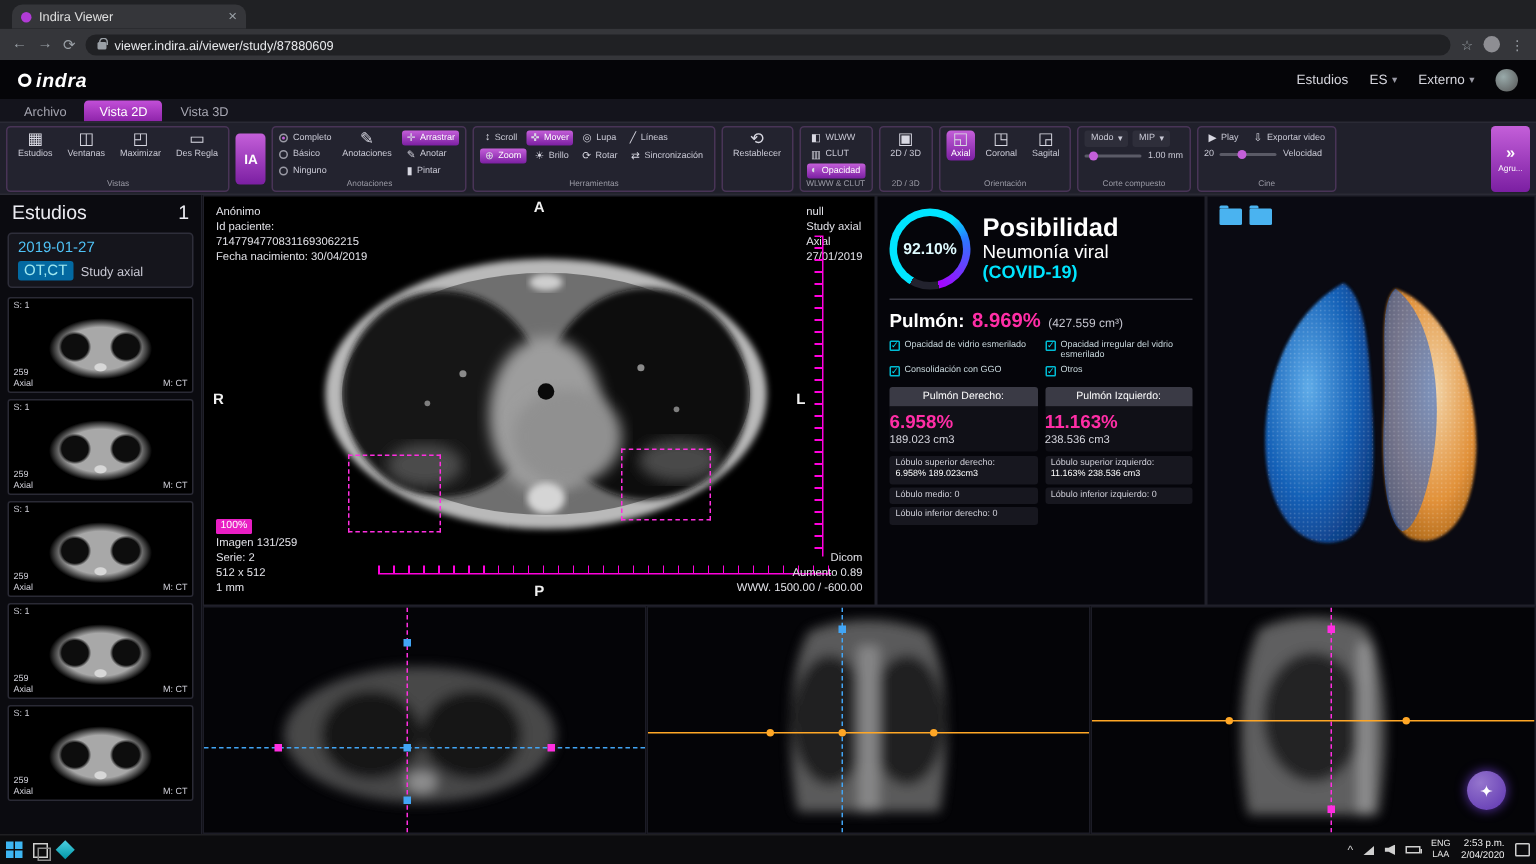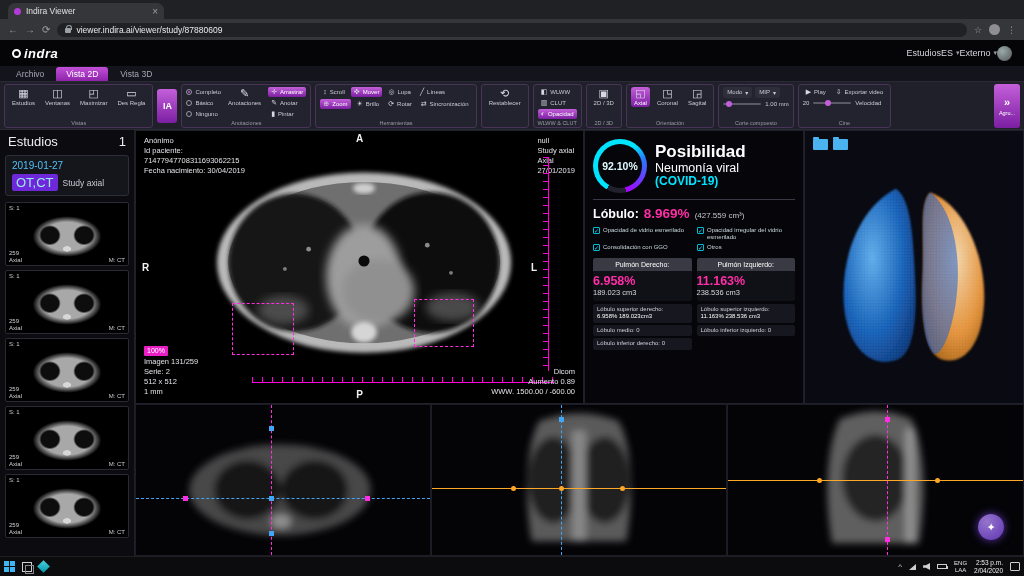--- a/index.html
+++ b/index.html
@@ -18,21 +18,21 @@
   #urlbar{left:0;top:19px;width:1024px;height:21px;background:#35363a;display:flex;align-items:center;gap:7px;padding:0 8px}
   .navic{font-size:10px;color:#9aa0a6}
   .omni{flex:1;height:14px;background:#202124;border-radius:7px;display:flex;align-items:center;gap:5px;padding:0 8px}
   .lock{width:6px;height:5px;background:#9aa0a6;border-radius:1px;position:relative;margin-top:2px}
   .lock:before{content:"";position:absolute;left:1px;top:-3px;width:4px;height:4px;border:1px solid #9aa0a6;border-bottom:none;border-radius:3px 3px 0 0}
   .url{font-size:8.5px;color:#e8eaed}
   .chip{font-size:9px;color:#9aa0a6}
   .bavatar{width:11px;height:11px;border-radius:50%;background:#8e8e93}
 
   
-  #appbar{left:0;top:40px;width:1024px;height:26px;background:#050508;display:flex;align-items:center;padding:0 12px;}
+  #appbar{left:0;top:40px;width:1024px;height:26px;background:#050508;display:flex;align-items:center;padding:0 12px;gap:14px}
   .logo{color:#fff;font-size:13px;font-style:italic;font-weight:bold;letter-spacing:.5px;display:flex;align-items:center;gap:3px}
   .logodot{width:9px;height:9px;border:2px solid #fff;border-radius:50%}
   #appbar .grow{flex:1}
   .hnav{font-size:9px;color:#d5d5dc;display:flex;align-items:center;gap:3px}
   .harrow{font-size:7px;color:#9a9aa5}
   .havatar{width:15px;height:15px;border-radius:50%;background:radial-gradient(circle at 35% 35%,#9aa,#555)}
 
   
   #menubar{left:0;top:66px;width:1024px;height:15px;background:#14141c;display:flex;align-items:flex-end;gap:2px;padding:0 6px}
   .mtab{font-size:8.5px;color:#a7a7b2;padding:2px 10px;border-radius:3px 3px 0 0}
@@ -59,21 +59,21 @@
   .more{margin-left:auto;width:26px;height:44px;border-radius:3px;background:linear-gradient(180deg,#c45fd9,#7b1fa2);display:flex;flex-direction:column;align-items:center;justify-content:center;gap:2px;color:#fff}
   .more .ic{font-size:11px;font-weight:bold}
   .more .lb{font-size:5.5px}
 
   
   #sidebar{left:0;top:130px;width:135px;height:426px;background:#0b0b10;border-right:1px solid #20202a;overflow:hidden}
   .sb-head{display:flex;justify-content:space-between;align-items:center;padding:4px 8px;font-size:13px;color:#ececf2}
   .study{margin:2px 5px;border:1px solid #2e2e3a;background:#15151c;border-radius:3px;padding:4px 6px}
   .study .date{font-size:10px;color:#4fc3f7}
   .study .r2{display:flex;align-items:center;gap:5px;margin-top:3px}
-  .badge{font-size:13px;color:#9fe8f0;background:#6d28d9;border-radius:2px;padding:1px 4px}
+  .badge{font-size:10px;color:#9fe8f0;background:#0369a1;border-radius:2px;padding:1px 4px}
   .sname{font-size:8.5px;color:#c9c9d4}
   .thumbs{display:flex;flex-direction:column;gap:4px;padding:4px 5px}
   .thumb{position:relative;height:64px;border:1px solid #2a2a35;border-radius:2px;background:#000;flex:none}
   .mini{position:absolute;inset:0;background:
     radial-gradient(ellipse 6px 4px at 50% 74%, #d7d7d7 0 60%, transparent 75%),
     radial-gradient(ellipse 16px 15px at 36% 52%, #0d0d0d 0 55%, transparent 68%),
     radial-gradient(ellipse 16px 15px at 64% 52%, #0d0d0d 0 55%, transparent 68%),
     radial-gradient(ellipse 44px 26px at 50% 54%, #a8a8a8 0 55%, #3c3c3c 70%, transparent 78%)}
   .tt{position:absolute;font-size:6px;color:#cfcfd8}
   .tt.s{left:3px;top:2px}.tt.n{left:3px;bottom:9px}.tt.p{left:3px;bottom:2px}.tt.m{right:3px;bottom:2px}
@@ -518,21 +518,21 @@
           </div>
       </div>
       <div class="col">
         <span class="t1">Posibilidad</span>
         <span class="t2">Neumonía viral</span>
         <span class="t3">(COVID-19)</span>
       </div>
     </div>
     <div class="divider"></div>
     <div class="lungrow">
-      <span class="lunglab">Lóbulo:</span>
+      <span class="lunglab">Pulmón:</span>
       <span class="lungpct">8.969%</span>
       <span class="lungvol">(427.559 cm³)</span>
     </div>
     <div class="checks">
       <div class="chk">
           <span class="cb">✓</span>
           <span>Opacidad de vidrio esmerilado</span>
         </div>
       <div class="chk">
           <span class="cb">✓</span>

